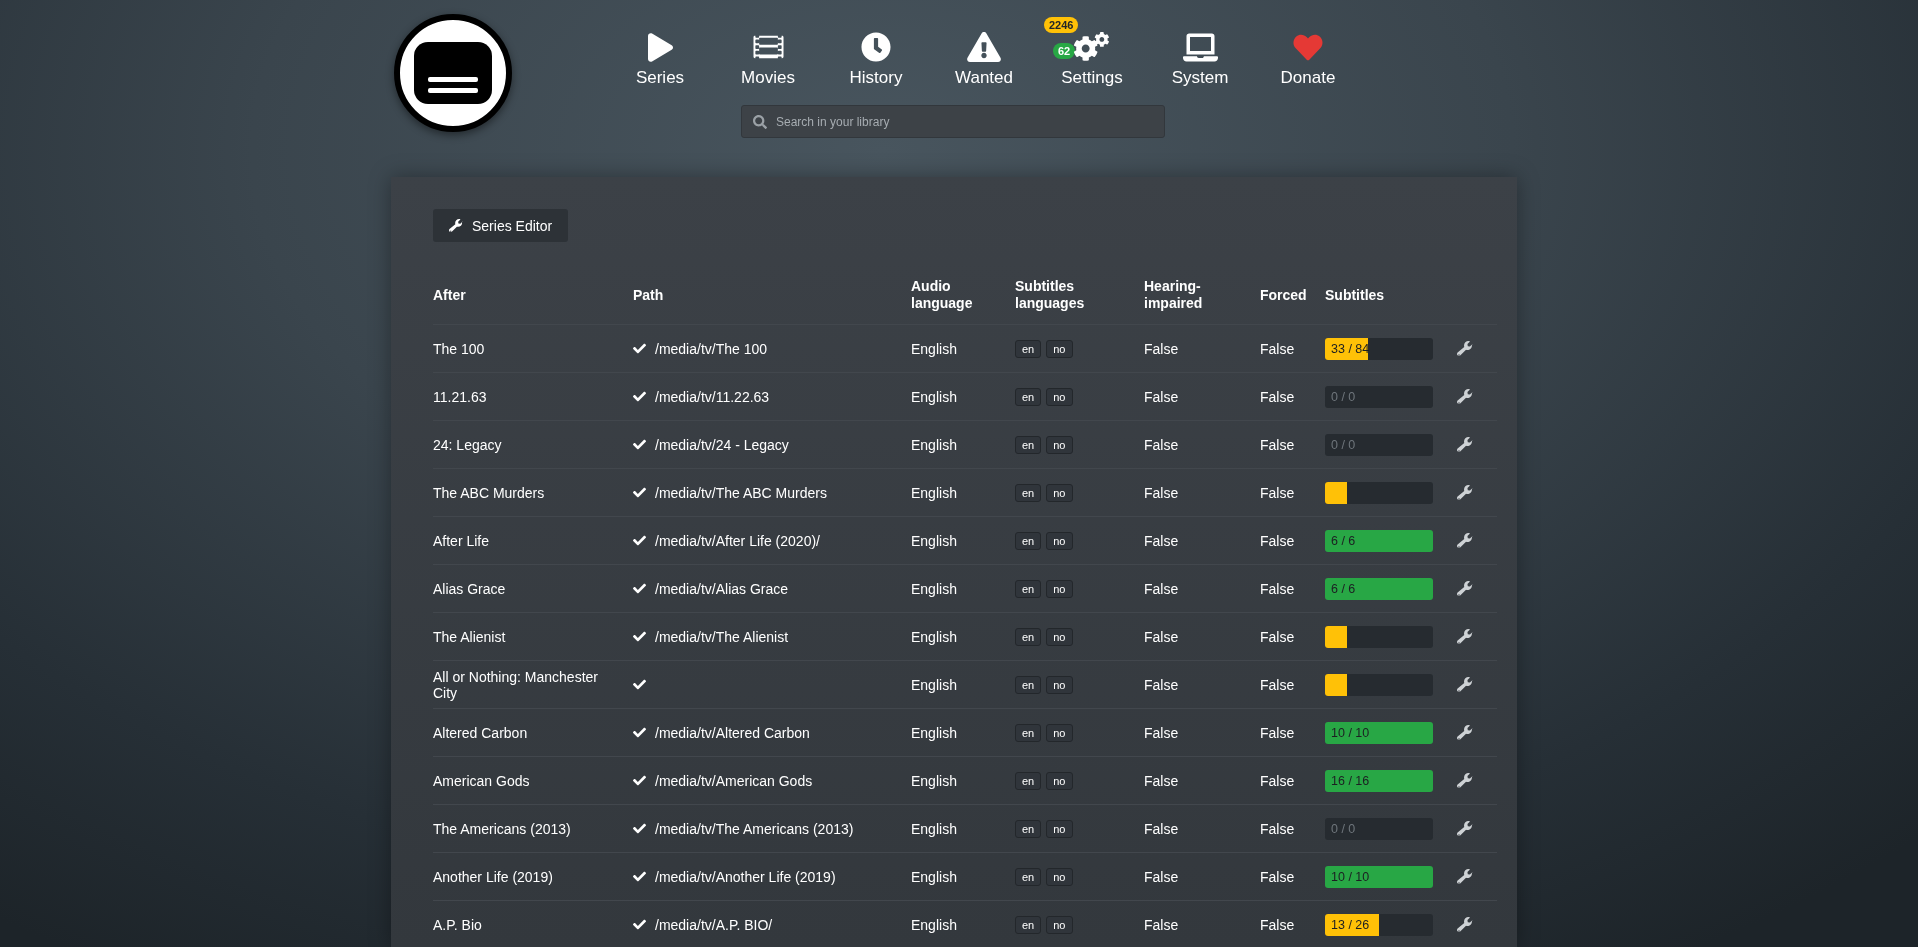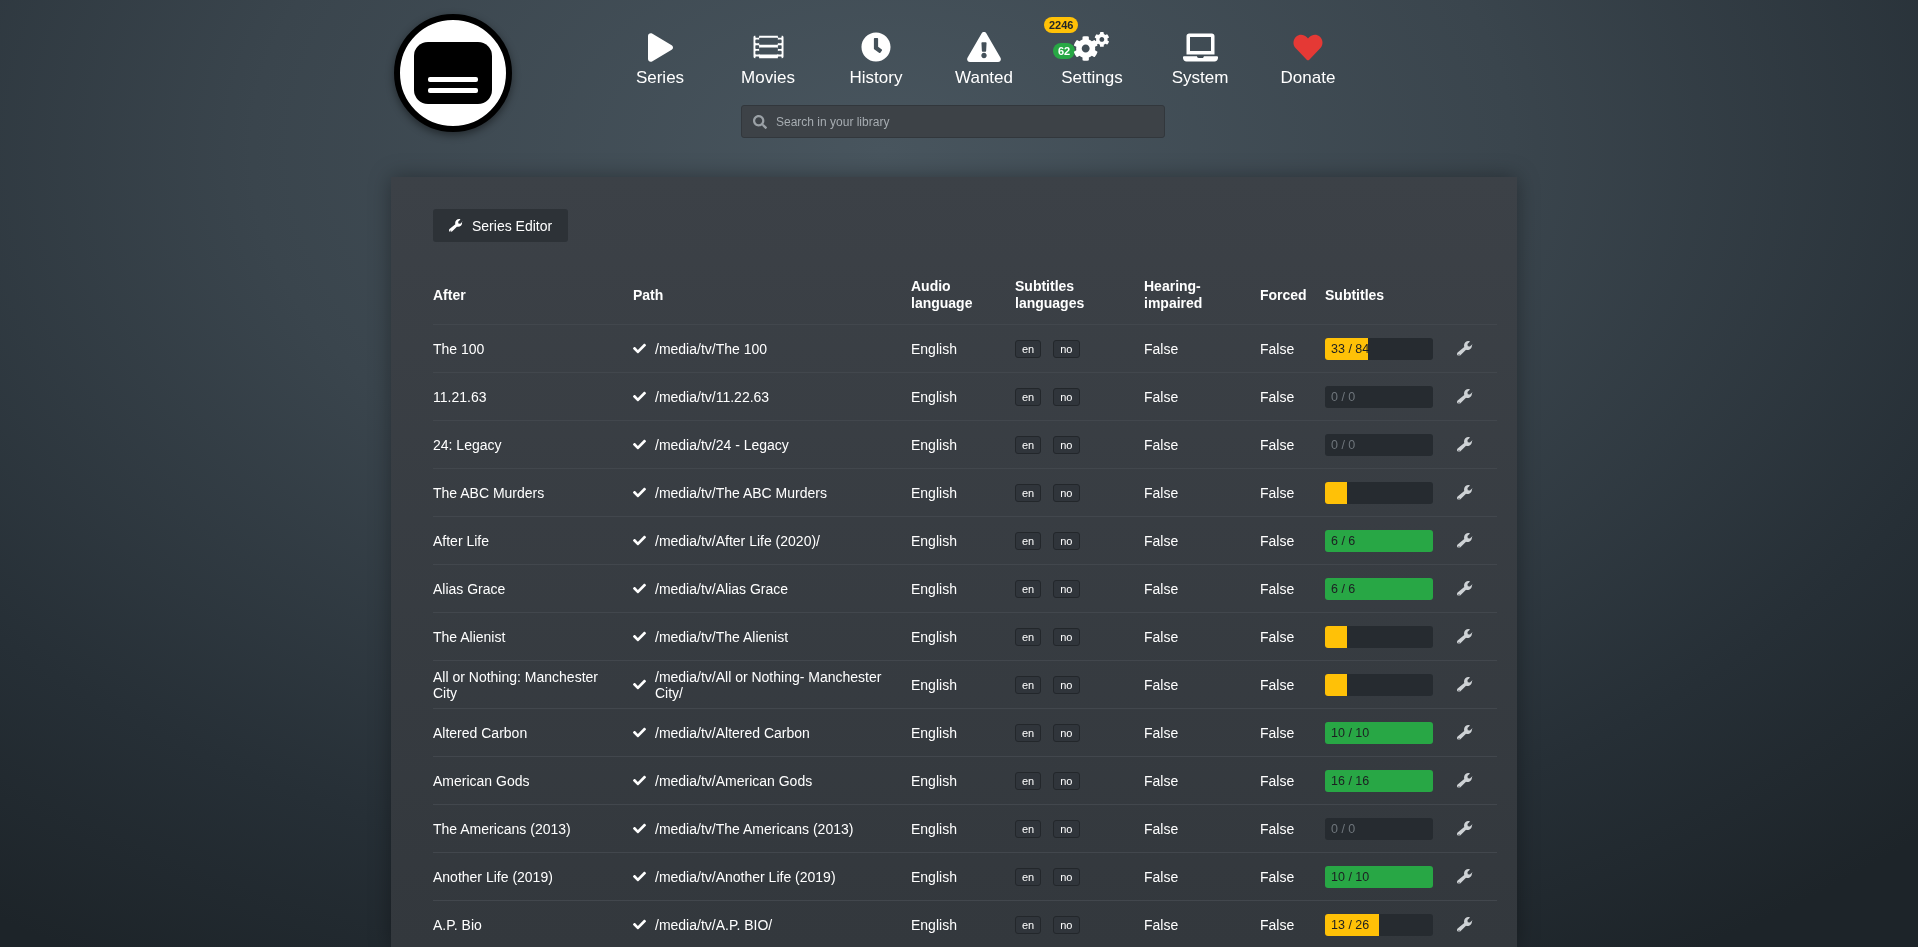--- a/index.html
+++ b/index.html
@@ -77,21 +77,21 @@
   .thead { height: 58px; font-size: 14px; font-weight: bold; }
   .th { padding-right: 12px; line-height: 1.2; }
   .th.narrow { max-width: 92px; }
   .trow { min-height: 48px; border-top: 1px solid #42474d; font-size: 14px; }
   .cell { padding-right: 12px; }
   .name-cell a { color: #fff; text-decoration: none; cursor: pointer; }
   .path-cell { display: flex; align-items: center; gap: 9px; }
   .path-cell svg { flex: none; fill: #fff; }
   .lang-badge {
     display: inline-block; background: #30353b; border: 1px solid #23272b; color: #fff;
-    font-size: 11px; padding: 2px 6px; border-radius: 3px; margin-right: 12px;
+    font-size: 11px; padding: 2px 6px; border-radius: 3px; margin-right: 5px;
   }
   .progress {
     width: 108px; height: 22px; background: #262b30; border-radius: 3px;
     position: relative; overflow: hidden;
   }
   .progress-fill { height: 100%; width: 0; }
   .state-partial .progress-fill { background: #ffc107; }
   .state-full    .progress-fill { background: #28a745; }
   .state-empty   .progress-fill { background: transparent; }
   .progress-label {
@@ -428,21 +428,20 @@
   <div class="trow grid-row">
     <div class="cell name-cell">
       <a>All or Nothing: Manchester City</a>
     </div>
     <div class="cell path-cell">
       <span style="display:flex;">
         <svg width="13" height="13" viewBox="0 0 512 512">
                 <path d="M173.898 439.404l-166.4-166.4c-9.997-9.997-9.997-26.206 0-36.204l36.203-36.204c9.997-9.998 26.207-9.998 36.204 0L192 312.69 432.095 72.596c9.997-9.997 26.207-9.997 36.204 0l36.203 36.204c9.997 9.997 9.997 26.206 0 36.204l-294.4 294.401c-9.998 9.997-26.207 9.997-36.204-.001z"></path>
               </svg>
       </span>
-      <span>/media/tv/All or Nothing- Manchester City/</span>
     </div>
     <div class="cell">English</div>
     <div class="cell"><span class="lang-badge">en</span><span class="lang-badge">no</span></div>
     <div class="cell">False</div>
     <div class="cell">False</div>
     <div class="cell">
       <div class="progress state-partial">
         <div class="progress-fill" style="width: 20%;"></div>
         <span class="progress-label"></span>
       </div>

